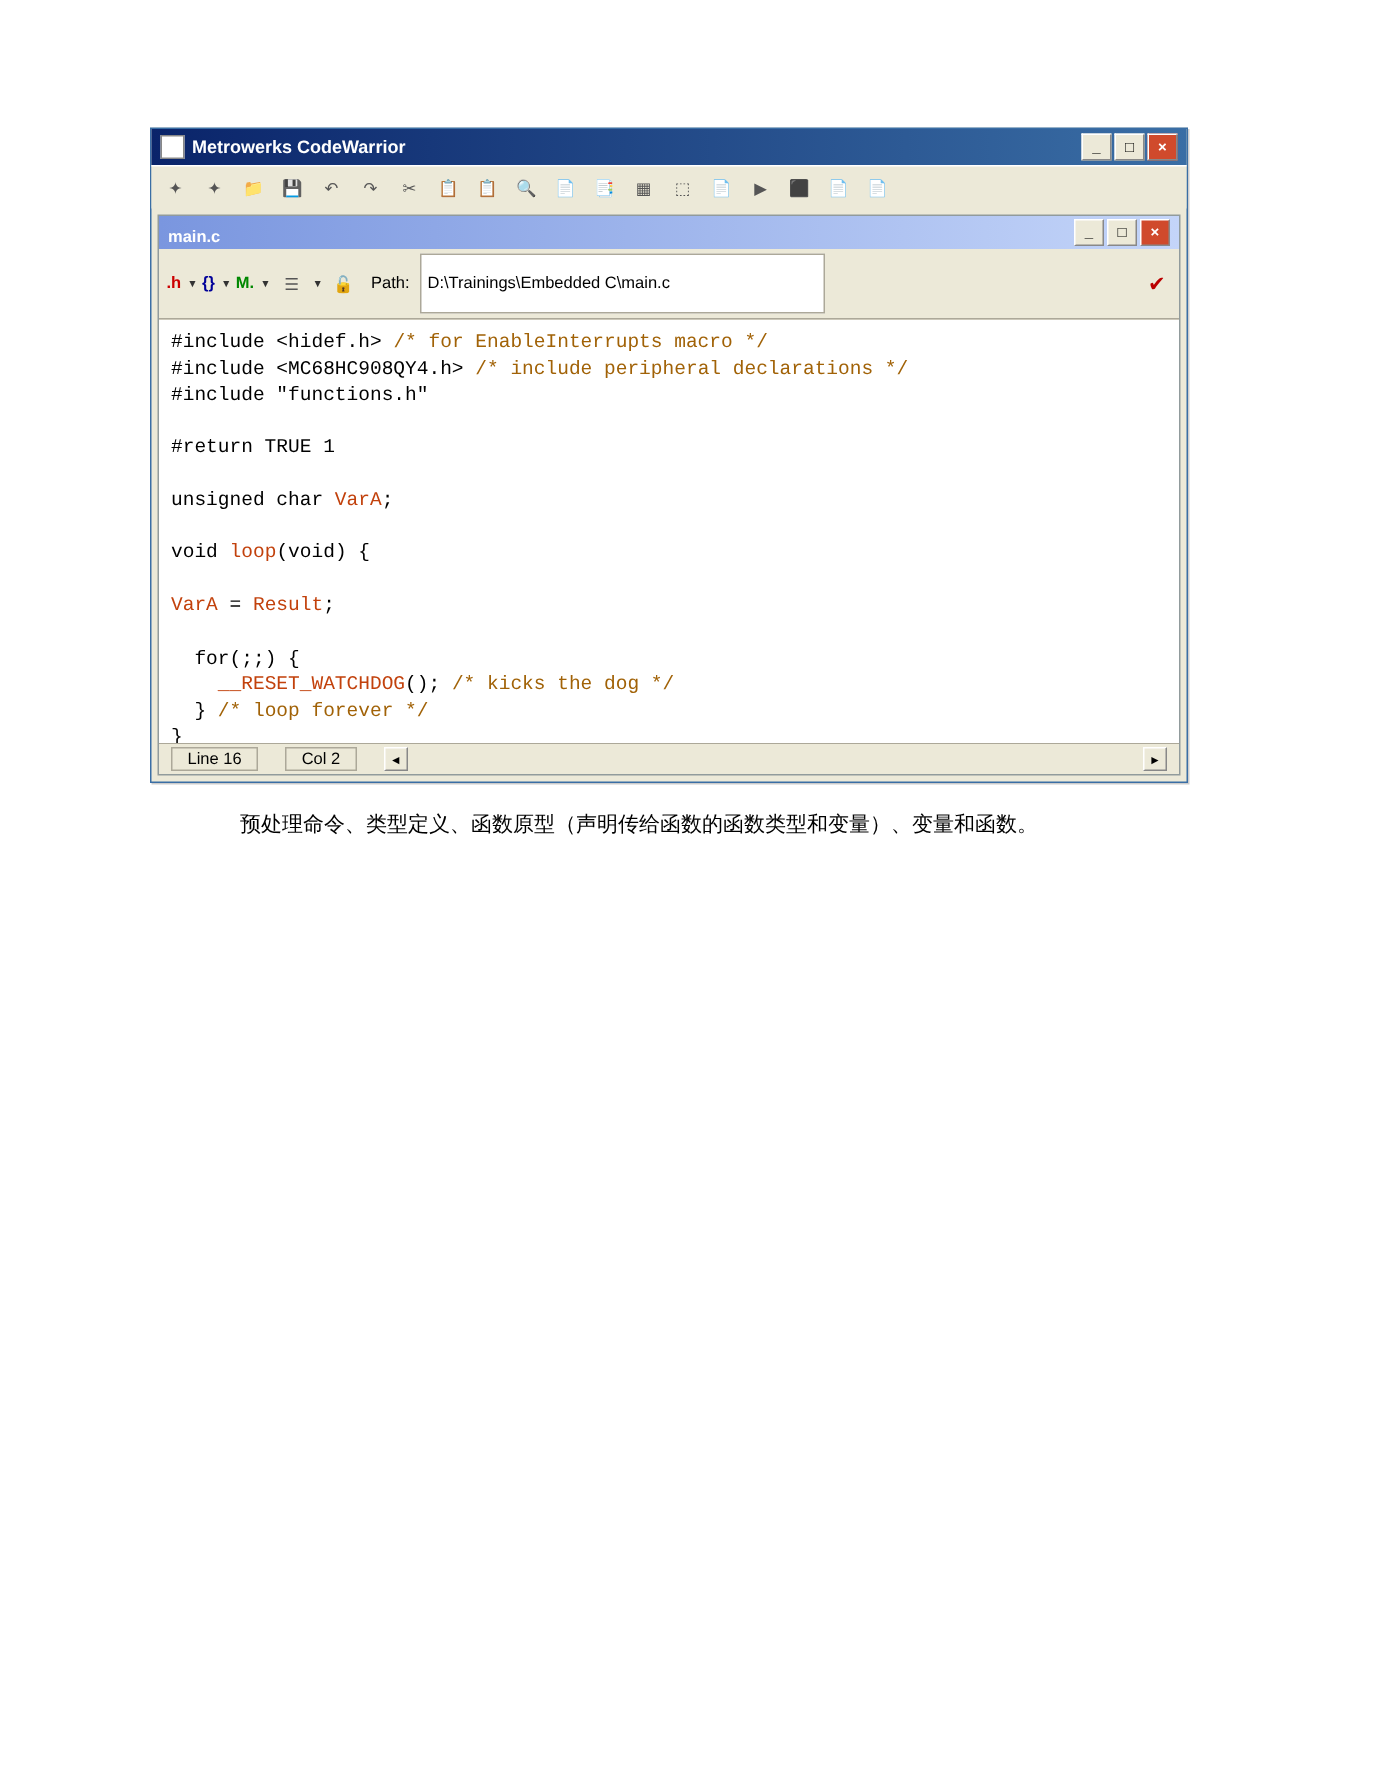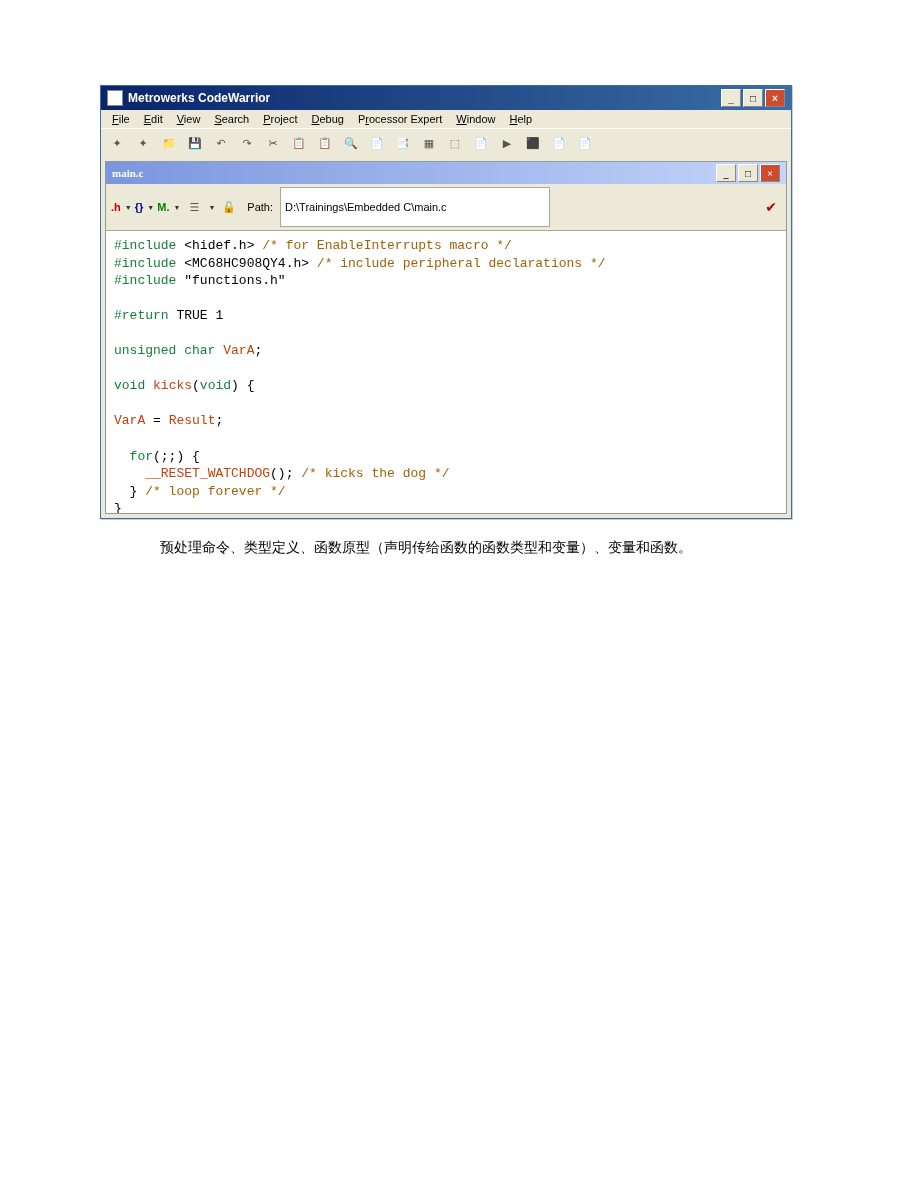--- a/index.html
+++ b/index.html
@@ -11,33 +11,33 @@
 .titlebar .icn{width:14px;height:14px;background:#fff;margin-right:5px;border:1px solid #888}
 .titlebar .sp{flex:1}
 .winbtn{width:18px;height:16px;background:#ece9d8;border:1px solid #fff;border-right-color:#888;border-bottom-color:#888;margin-left:2px;display:flex;align-items:center;justify-content:center;font-size:10px;color:#000;font-weight:bold;cursor:pointer}
 .winbtn.close{background:#d04a2c;color:#fff}
 .menubar{background:#ece9d8;padding:2px 6px;font-family:Tahoma,Arial,sans-serif;font-size:11px;display:flex;gap:4px}
 .menuitem{padding:1px 5px;cursor:pointer}
 .menuitem u{text-decoration:underline}
 .toolbar{background:#ece9d8;padding:3px 5px;display:flex;gap:4px;border-top:1px solid #fff;flex-wrap:wrap}
 .tbtn{width:20px;height:20px;border:1px solid #ece9d8;background:#ece9d8;cursor:pointer;display:flex;align-items:center;justify-content:center;font-size:11px;color:#555}
 .editor-wrap{margin:4px;border:1px solid #919b9c;background:#ece9d8}
-.editor-title{background:linear-gradient(to right,#7a96df,#c4d5f9);color:#fff;padding:2px 6px;font-family:Liberation Serif, serif;font-size:11px;font-weight:bold;display:flex;align-items:center}
+.editor-title{background:linear-gradient(to right,#7a96df,#c4d5f9);color:#fff;padding:2px 6px;font-family:Liberation Sans, sans-serif;font-size:11px;font-weight:bold;display:flex;align-items:flex-end}
 .editor-title .sp{flex:1}
 .editor-tb{background:#ece9d8;padding:3px 5px;font-family:Tahoma,Arial,sans-serif;font-size:11px;display:flex;align-items:center;gap:3px;border-bottom:1px solid #aca899}
 .dd{color:#c00;font-weight:bold;margin-right:1px}
 .dd2{color:#009;font-weight:bold;margin-right:1px}
 .dd3{color:#080;font-weight:bold;margin-right:1px}
 .tri{font-size:7px;color:#333}
 .path-label{padding:0 4px}
 .path-input{background:#fff;border:1px solid #aca899;padding:13px 4px;font-size:11px;flex:1;max-width:260px}
 .chk{color:#b00;font-size:14px;margin-left:auto;margin-right:4px}
 .code-area{background:#fff;padding:6px 8px;font-family:"Courier New",monospace;font-size:13px;line-height:1.35;white-space:pre;overflow:auto;height:270px;position:relative}
 .code-area.small{height:190px}
-.kw{color:#15803d}
+.kw{color:#000000}
 .cm{color:#a16207}
 .fn{color:#c2410c}
 .statusbar{background:#ece9d8;padding:2px 8px;font-family:Tahoma,Arial,sans-serif;font-size:11px;display:flex;gap:18px;border-top:1px solid #aca899}
 .statusbar .cell{border:1px solid #aca899;padding:1px 10px;background:#ece9d8}
 .scrollbtn{width:14px;height:14px;background:#ece9d8;border:1px solid #fff;border-right-color:#888;border-bottom-color:#888;font-size:8px;display:flex;align-items:center;justify-content:center}
 .scrolltrack{flex:1;background:#ece9d8}
 .body-text{margin:0 0 6px 100px;line-height:1.6}
 .sec-label{margin:8px 0 8px 20px}
 .fn-struct{position:absolute;left:100px;top:665px;line-height:1.9}
 svg.arrows{position:absolute;left:0;top:0;pointer-events:none}
@@ -50,31 +50,20 @@
 
 <div class="window win-main">
   <div class="titlebar">
     <span class="icn"></span>
     <span>Metrowerks CodeWarrior</span>
     <span class="sp"></span>
     <span class="winbtn">_</span>
     <span class="winbtn">□</span>
     <span class="winbtn close">×</span>
   </div>
-  <div class="menubar" id="menubar1">
-        <span class="menuitem"><u>F</u>ile</span>
-        <span class="menuitem"><u>E</u>dit</span>
-        <span class="menuitem"><u>V</u>iew</span>
-        <span class="menuitem"><u>S</u>earch</span>
-        <span class="menuitem"><u>P</u>roject</span>
-        <span class="menuitem"><u>D</u>ebug</span>
-        <span class="menuitem">P<u>r</u>ocessor Expert</span>
-        <span class="menuitem"><u>W</u>indow</span>
-        <span class="menuitem"><u>H</u>elp</span>
-      </div>
   <div class="toolbar" id="toolbar1">
         <span class="tbtn">✦</span>
         <span class="tbtn">✦</span>
         <span class="tbtn">📁</span>
         <span class="tbtn">💾</span>
         <span class="tbtn">↶</span>
         <span class="tbtn">↷</span>
         <span class="tbtn">✂</span>
         <span class="tbtn">📋</span>
         <span class="tbtn">📋</span>
@@ -113,28 +102,35 @@
       <span class="chk">✔</span>
     </div>
     <div class="code-area" id="code1"><span class="kw">#include</span><span> &lt;hidef.h&gt; </span><span class="cm">/* for EnableInterrupts macro */</span>
 <span class="kw">#include</span><span> &lt;MC68HC908QY4.h&gt; </span><span class="cm">/* include peripheral declarations */</span>
 <span class="kw">#include</span><span> "functions.h"</span>
 
 <span class="kw">#return</span><span> TRUE 1</span>
 
 <span class="kw">unsigned char</span><span> </span><span class="fn">VarA</span><span>;</span>
 
-<span class="kw">void</span><span> </span><span class="fn">kicks</span><span>(</span><span class="kw">void</span><span>) {</span>
+<span class="kw">void</span><span> </span><span class="fn">loop</span><span>(</span><span class="kw">void</span><span>) {</span>
 
 <span class="fn">VarA</span><span> = </span><span class="fn">Result</span><span>;</span>
 
 <span>  </span><span class="kw">for</span><span>(;;) {</span>
 <span>    </span><span class="fn">__RESET_WATCHDOG</span><span>(); </span><span class="cm">/* kicks the dog */</span>
 <span>  } </span><span class="cm">/* loop forever */</span>
 <span>}</span></div>
+    <div class="statusbar">
+      <span class="cell">Line 16</span>
+      <span class="cell">Col 2</span>
+      <span class="scrollbtn">◄</span>
+      <span class="scrolltrack"></span>
+      <span class="scrollbtn">►</span>
+    </div>
   </div>
 </div>
 
 <div class="body-text">预处理命令、类型定义、函数原型（声明传给函数的函数类型和变量）、变量和函数。</div>
 
 <div class="fn-struct">
   <div>一个函数的结构如下：</div>
   <div>类型  函数名（参数）</div>
   <div>{</div>
   <br>

